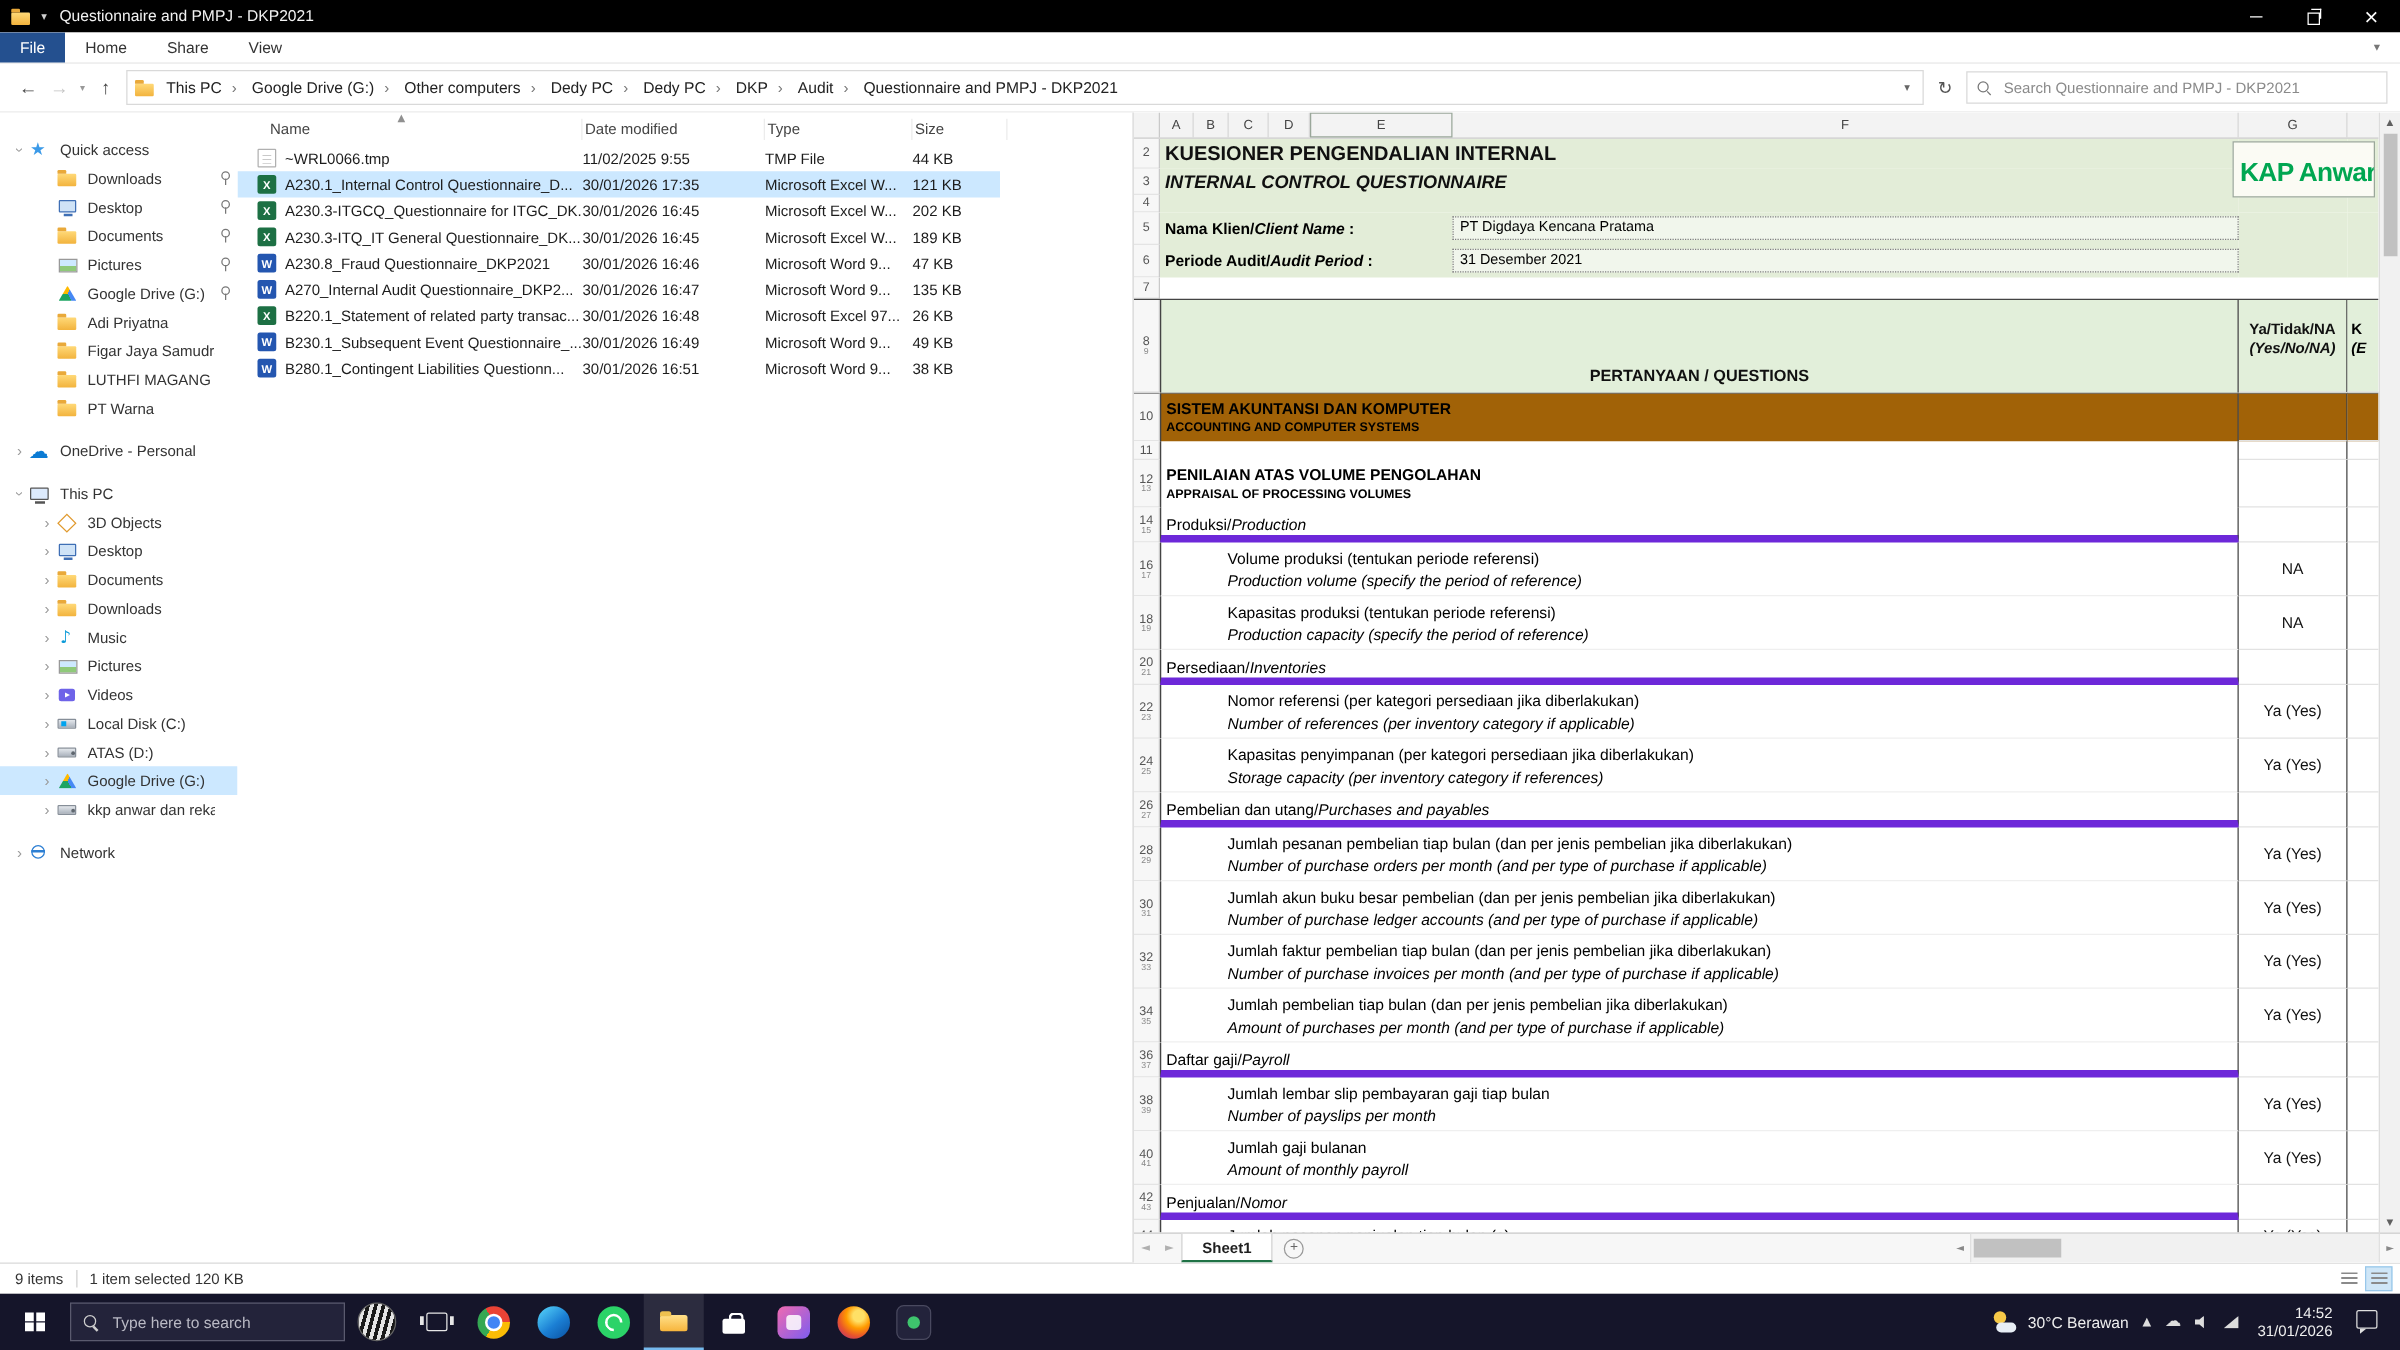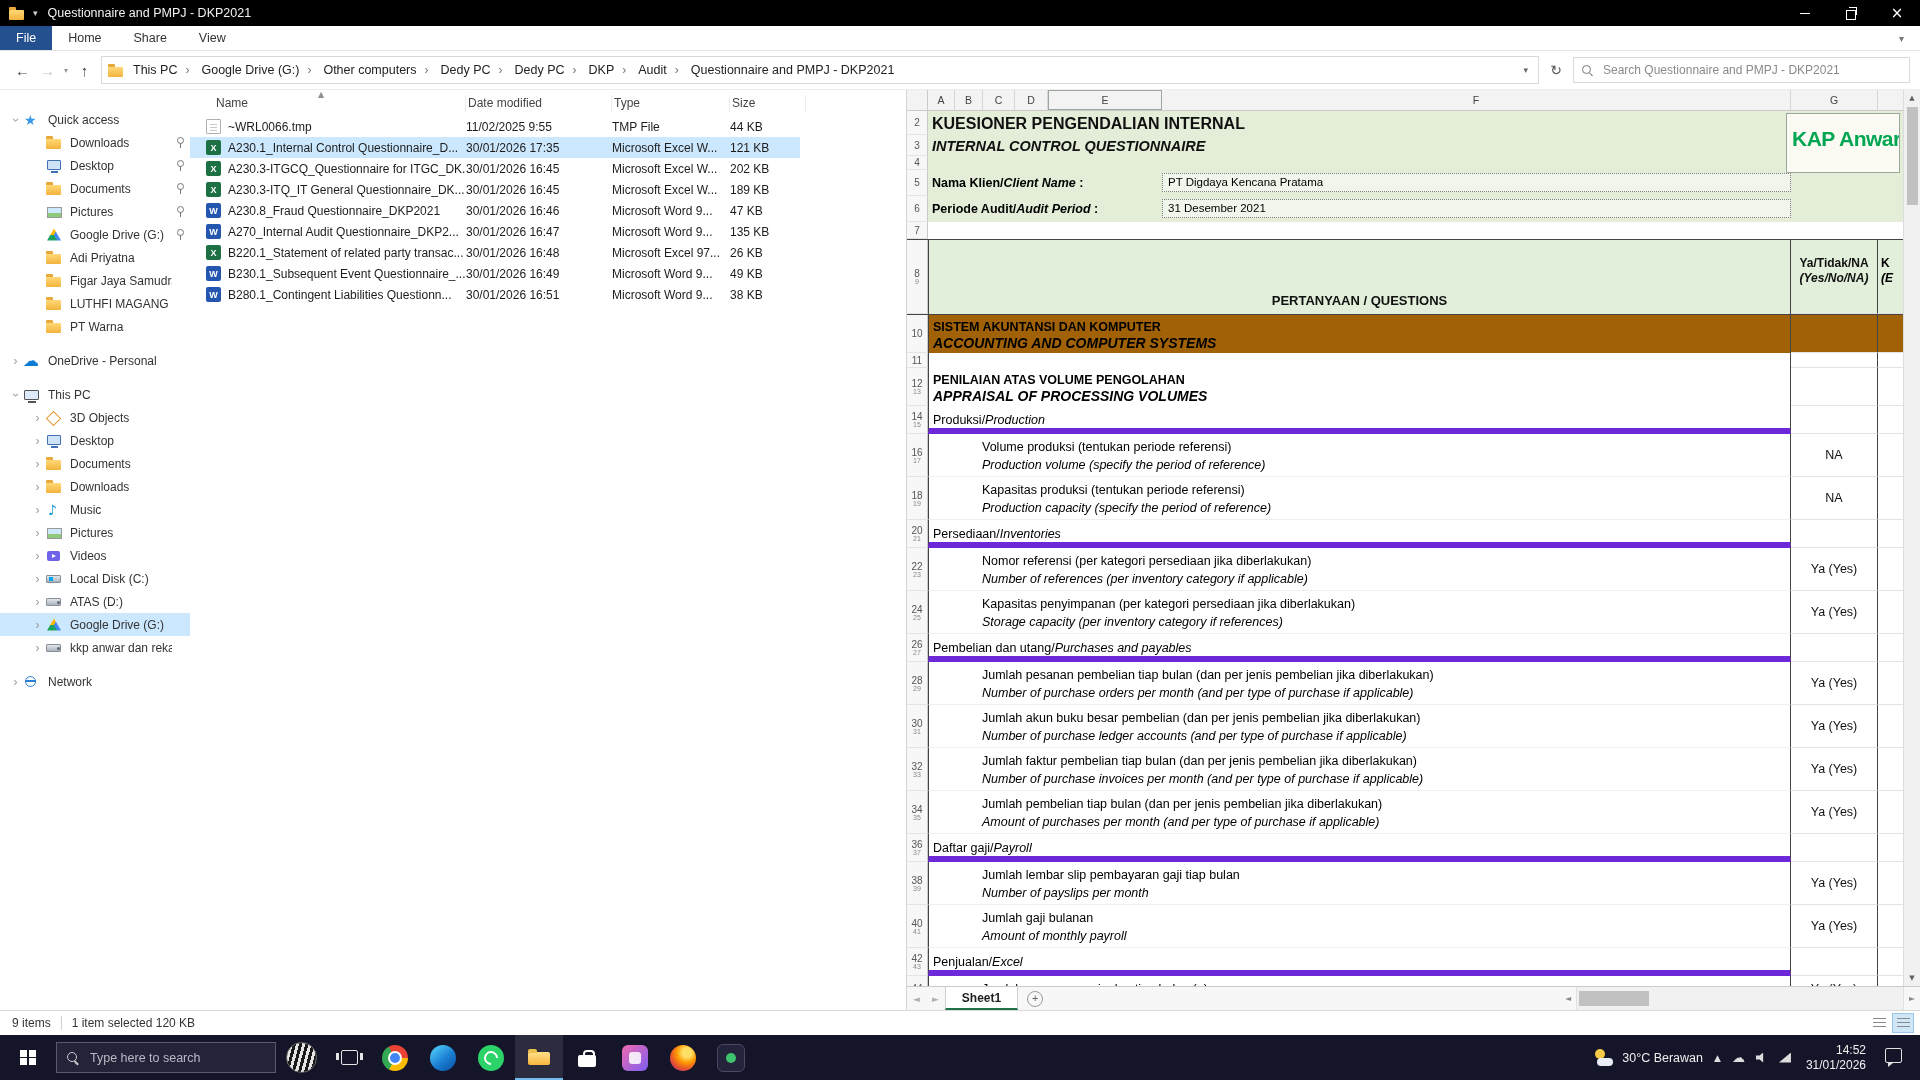--- a/index.html
+++ b/index.html
@@ -151,33 +151,33 @@
   .t-thead .xmain,.t-thead .xans,.t-thead .xpart{background:#e2efda}
   .xhead-main{position:absolute;left:0;right:0;bottom:6px;text-align:center;font-weight:bold;font-size:13px;color:#101010}
   .t-thead .xans{justify-content:flex-start;padding-top:16px;font-weight:bold;font-size:12px;line-height:15px}
   .xans-l2{font-style:italic}
   .t-thead .xpart{padding-top:16px;font-weight:bold;line-height:15px}
   .xp2{font-style:italic}
 
   .t-section{height:38px}
   .t-section .xmain,.t-section .xans,.t-section .xpart{background:#a16207}
   .t-section .xid,.t-sub .xid{font-weight:bold;font-size:12.5px;line-height:16px;padding-top:3px;white-space:nowrap}
-  .t-section .xen,.t-sub .xen{font-weight:bold;font-style:italic;font-size:14px;line-height:16px;white-space:nowrap}
+  .t-section .xen,.t-sub .xen{font-weight:bold;font-size:10px;line-height:16px;white-space:nowrap}
   .t-gap{height:15px}
   .t-sub{height:38px}
   .t-group{height:28px;font-size:12.5px}
   .t-group .xmain{line-height:26px;border-bottom:6px solid #6d28d9}
   .t-group .xlabel-en{font-style:italic}
   .t-q{height:43px}
   .t-q .xmain{border-bottom:1px solid #efefef}
   .t-q .xid{font-size:12.5px;line-height:18px;padding:3px 0 0 49px;white-space:nowrap;overflow:hidden}
   .t-q .xen{font-style:italic;font-size:12.5px;line-height:18px;padding-left:49px;white-space:nowrap;overflow:hidden}
   .t-cut{height:26px;overflow:hidden}
 
-  .pv-logo{position:absolute;top:2px;left:879px;width:114px;height:60px;background:#fbfbf4;border:1px solid #9aa79a;color:#00a651;font-weight:bold;font-size:21px;line-height:50px;padding-left:5px;box-sizing:border-box;overflow:hidden;white-space:nowrap;letter-spacing:-0.5px}
+  .pv-logo{position:absolute;top:2px;left:879px;width:114px;height:45px;background:#fbfbf4;border:1px solid #9aa79a;color:#00a651;font-weight:bold;font-size:21px;line-height:50px;padding-left:5px;box-sizing:border-box;overflow:hidden;white-space:nowrap;letter-spacing:-0.5px}
 
   .pv-vscroll{position:absolute;top:0;right:0;width:17px;bottom:24px;background:#f1f1f1;border-left:1px solid #dcdcdc;display:flex;flex-direction:column;align-items:center;box-sizing:border-box}
   .vs-arrow{height:16px;display:flex;align-items:center;justify-content:center;font-size:7px;color:#606060;width:100%;font-family:"DejaVu Sans",sans-serif}
   .vs-thumb{width:11px;height:98px;background:#c1c1c1;margin-top:1px}
   .vs-fill{flex:1}
 
   .pv-sheetbar{position:absolute;left:0;right:0;bottom:0;height:24px;background:#f7f7f7;border-top:1px solid #cacaca;display:flex;align-items:center;font-size:11px;color:#666;box-sizing:border-box}
   .sb-nav{padding:0 6px;color:#b0b0b0;font-size:9px;font-family:"DejaVu Sans",sans-serif}
   .sheet-tab{height:100%;display:flex;align-items:center;padding:0 16px;background:#fff;border-left:1px solid #d0d0d0;border-right:1px solid #d0d0d0;border-bottom:2px solid #1f7246;font-weight:bold;color:#1f1f1f;box-sizing:border-box;font-size:12px}
   .add-sheet{width:14px;height:14px;border:1px solid #9a9a9a;border-radius:50%;margin-left:9px;display:flex;align-items:center;justify-content:center;font-size:11px;color:#666;line-height:11px}
@@ -1121,21 +1121,21 @@
                   
                 </div>
               </div>
 
               <div class="xrow t-group table">
                 <div class="xnum">
                   <span class="rn1">42</span>
                   <span class="rn2">43</span>
                 </div>
                 <div class="xmain">
-                  <span class="xlabel-id">Penjualan/</span><span class="xlabel-en">Excel</span>
+                  <span class="xlabel-id">Penjualan/</span><span class="xlabel-en">Nomor</span>
                   
                   
                   
                   
                 </div>
                 <div class="xans">
                   
                   
                 </div>
                 <div class="xpart">

